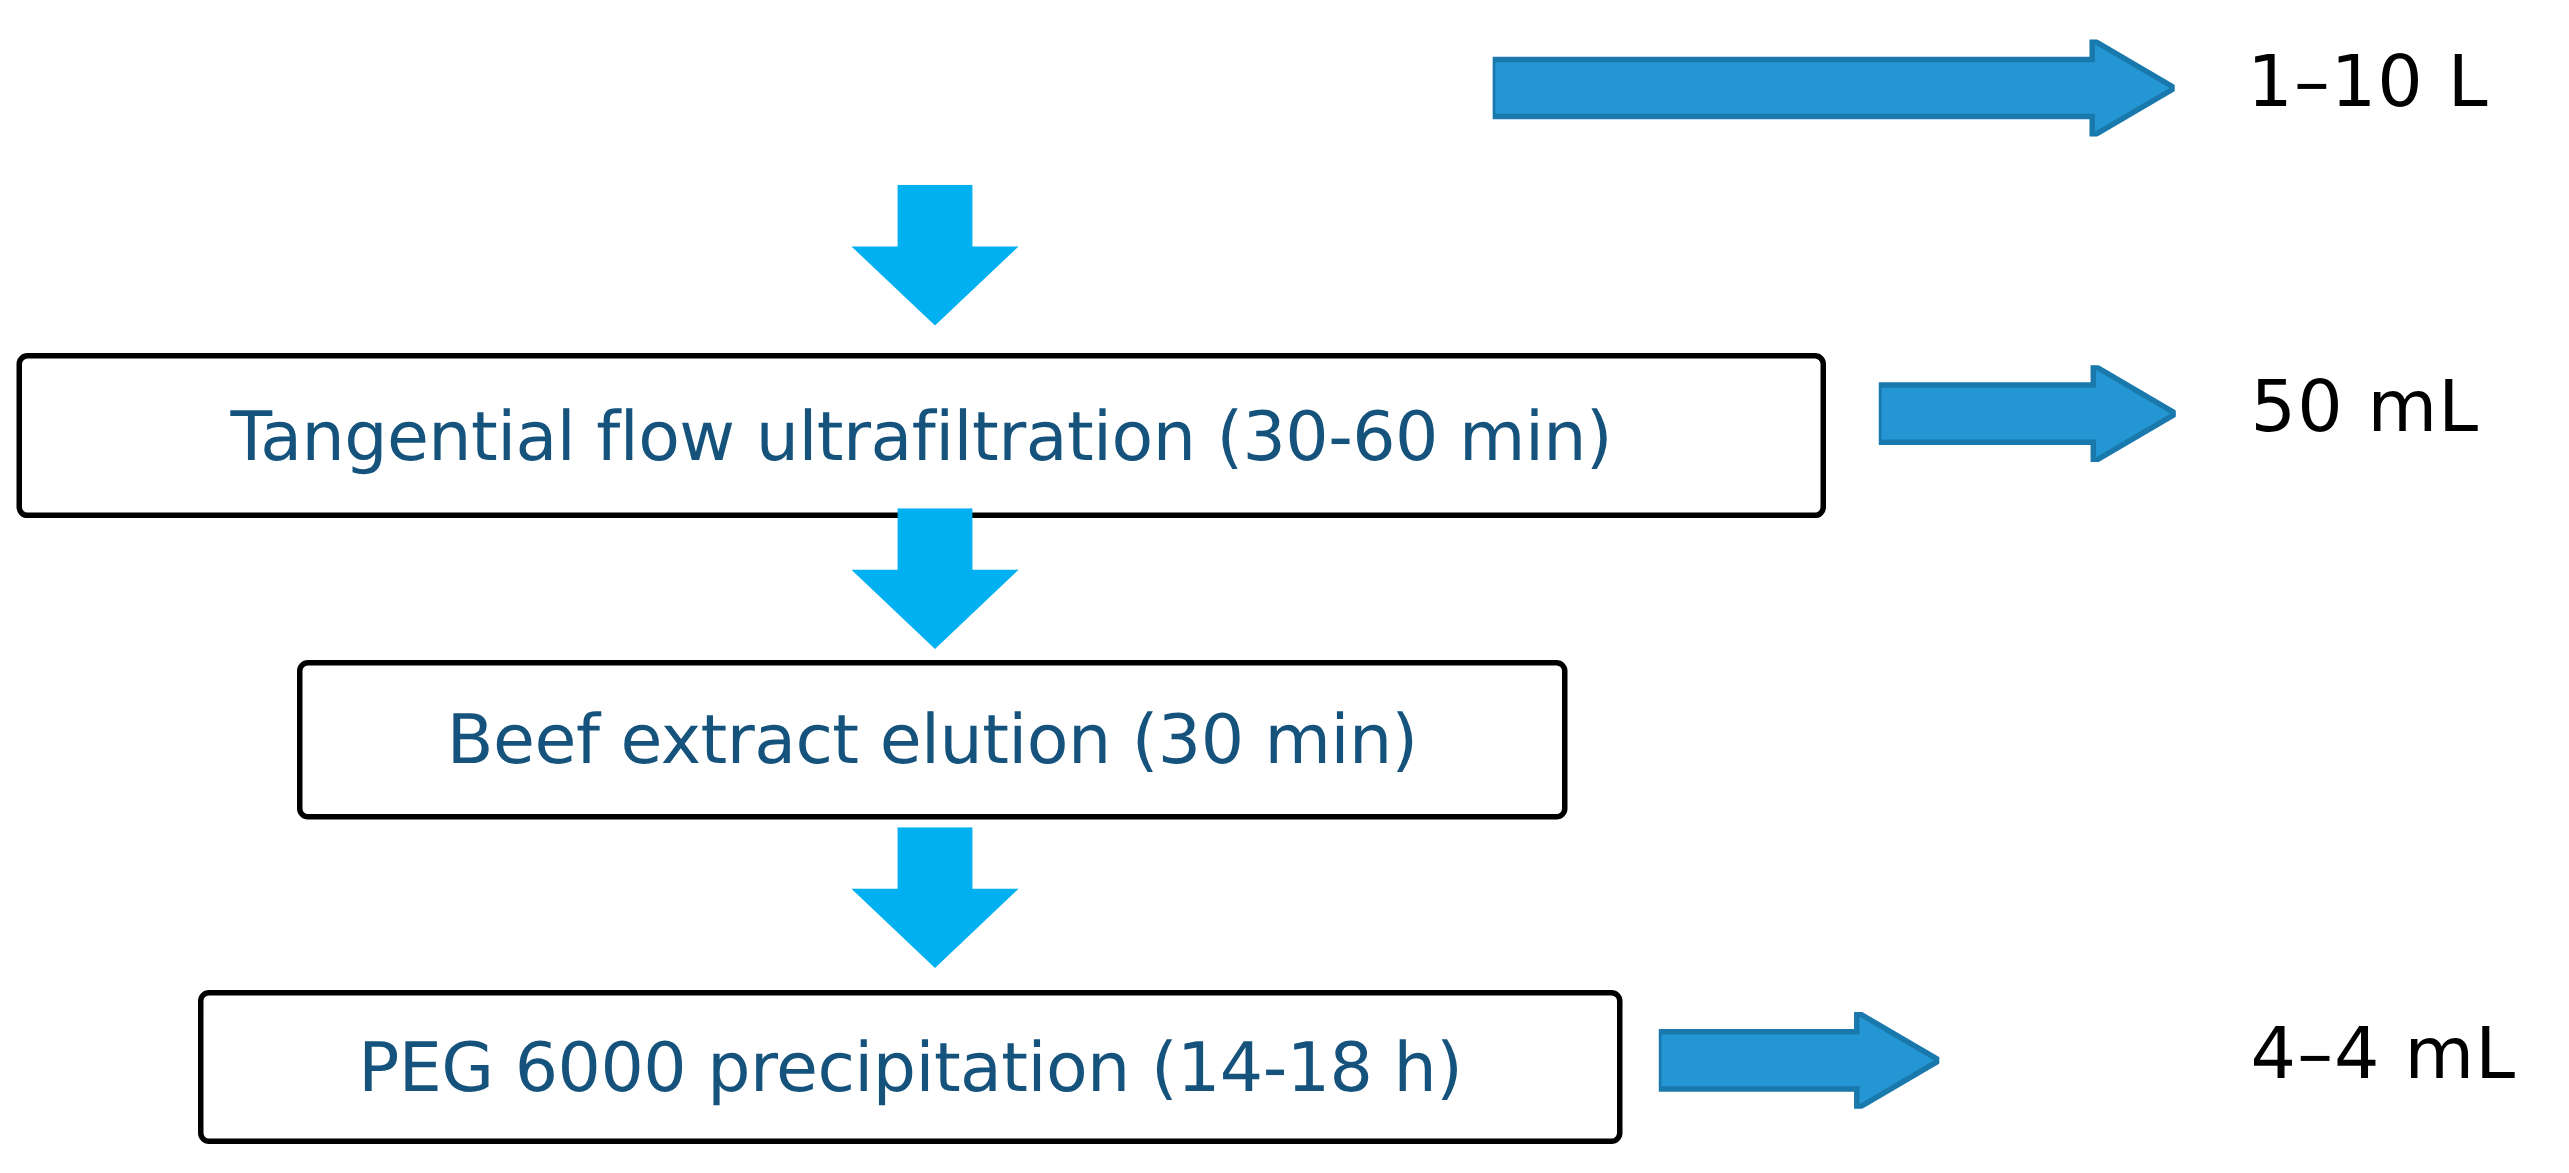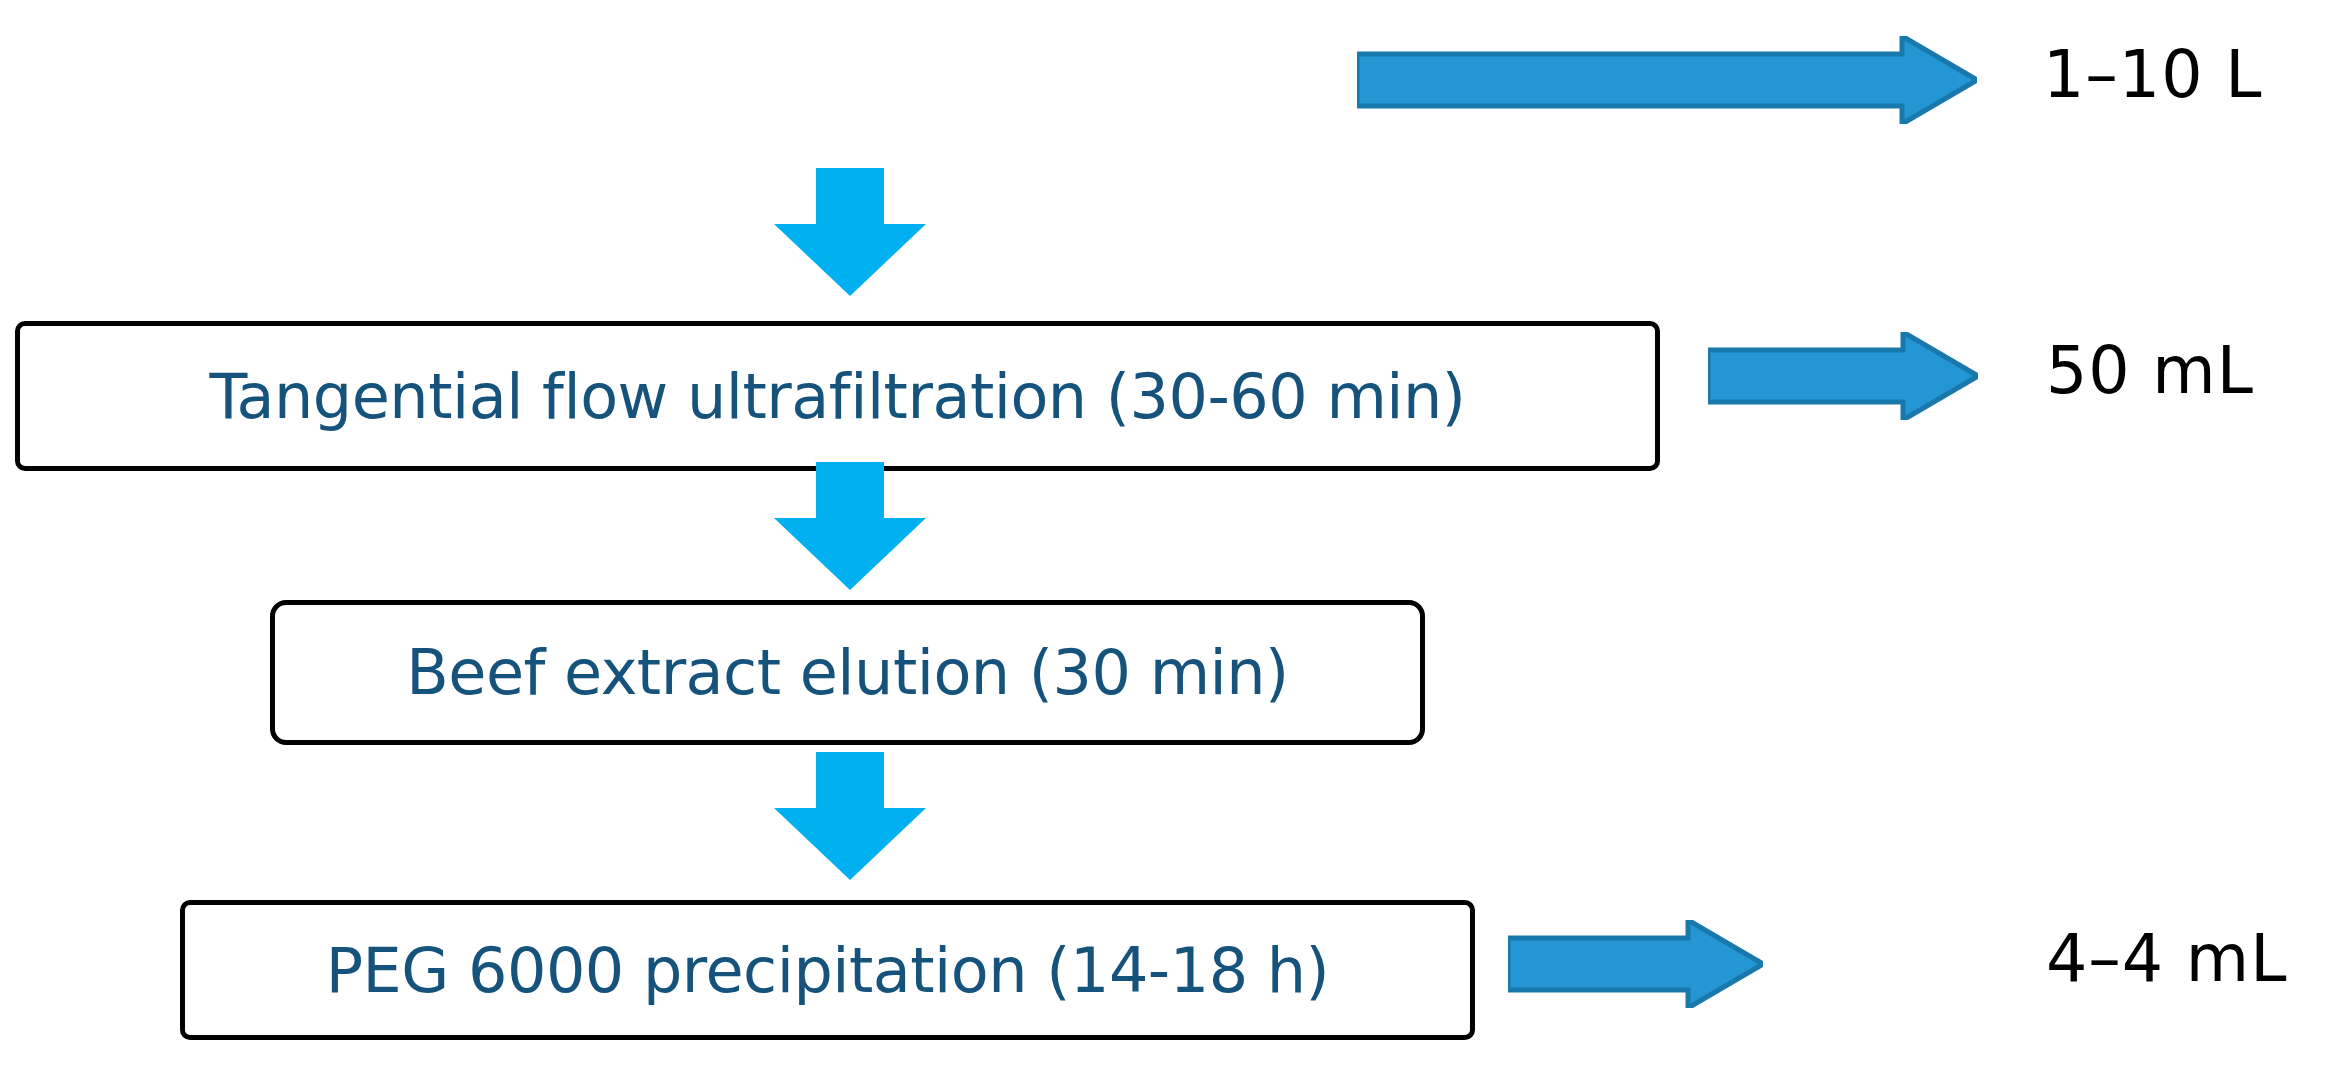--- a/index.html
+++ b/index.html
@@ -31,21 +31,21 @@
     justify-content: center;
     color: #15537d;
     font-family: "DejaVu Sans", sans-serif;
     font-weight: 400;
     letter-spacing: -0.5px;
     white-space: nowrap;
   }
 
   #node-water   { left: 673px;  top: 20px;  width: 354px;  height: 142px; font-size: 62px; }
   #node-tff     { left: 15px;   top: 310px; width: 1645px; height: 150px; font-size: 62px; margin-top: 11px; }
-  #node-beef    { left: 270px;  top: 600px; width: 1155px; height: 145px; font-size: 62px; border-radius: 16px; }
+  #node-beef    { left: 270px;  top: 600px; width: 1155px; height: 145px; font-size: 62px; }
   #node-peg     { left: 180px;  top: 900px; width: 1295px; height: 140px; font-size: 62px; }
 
   
   .varrow {
     position: absolute;
     width: 152px;
     height: 128px;
   }
   .varrow svg { display: block; width: 100%; height: 100%; }
 

